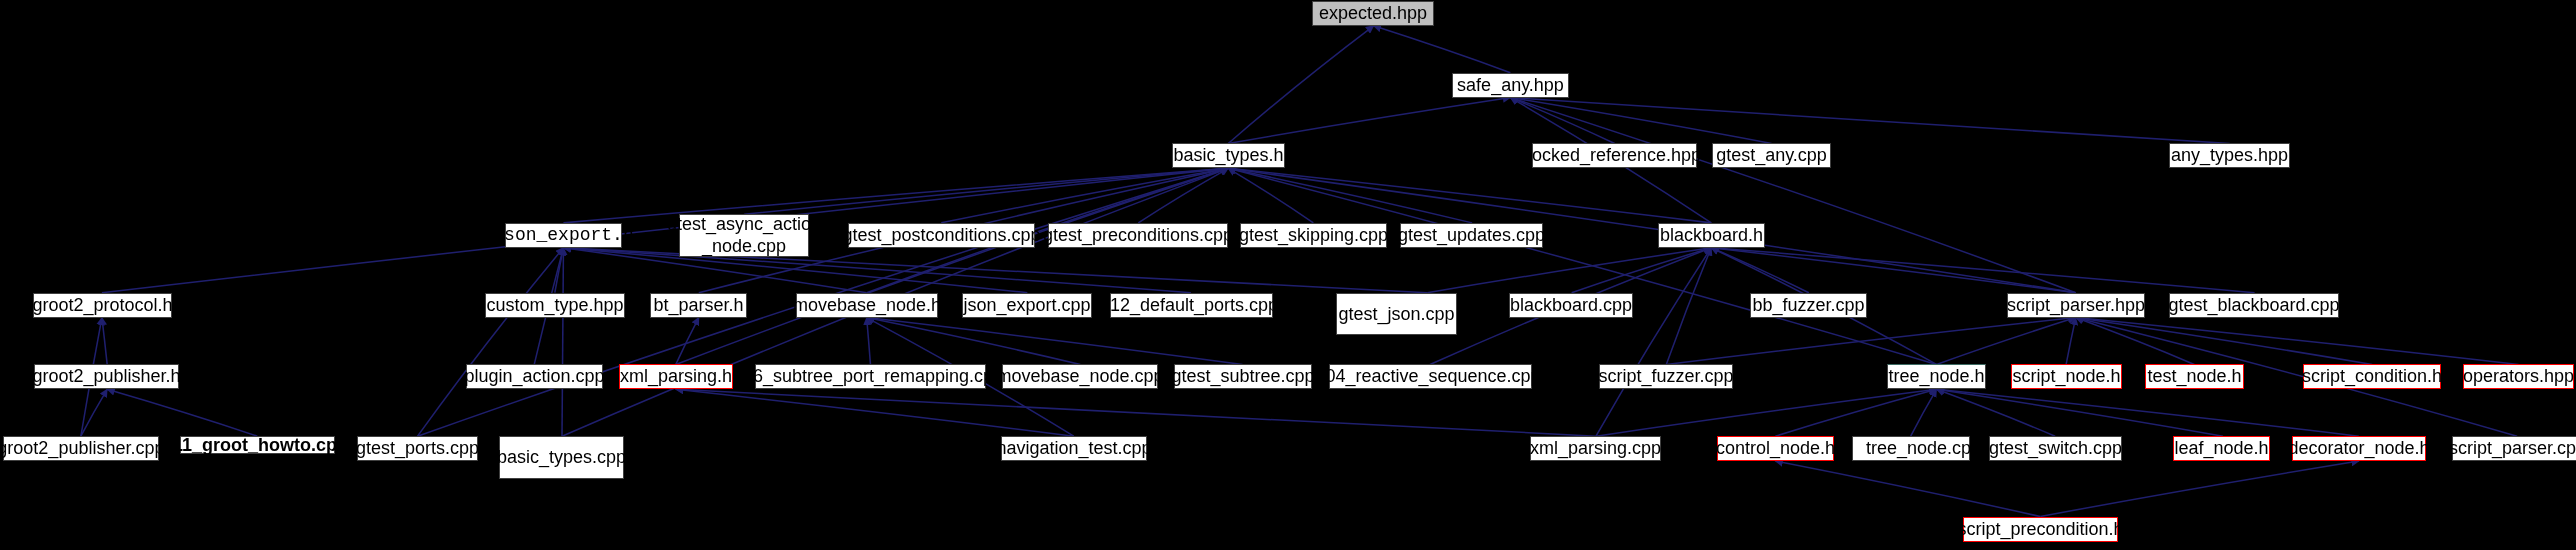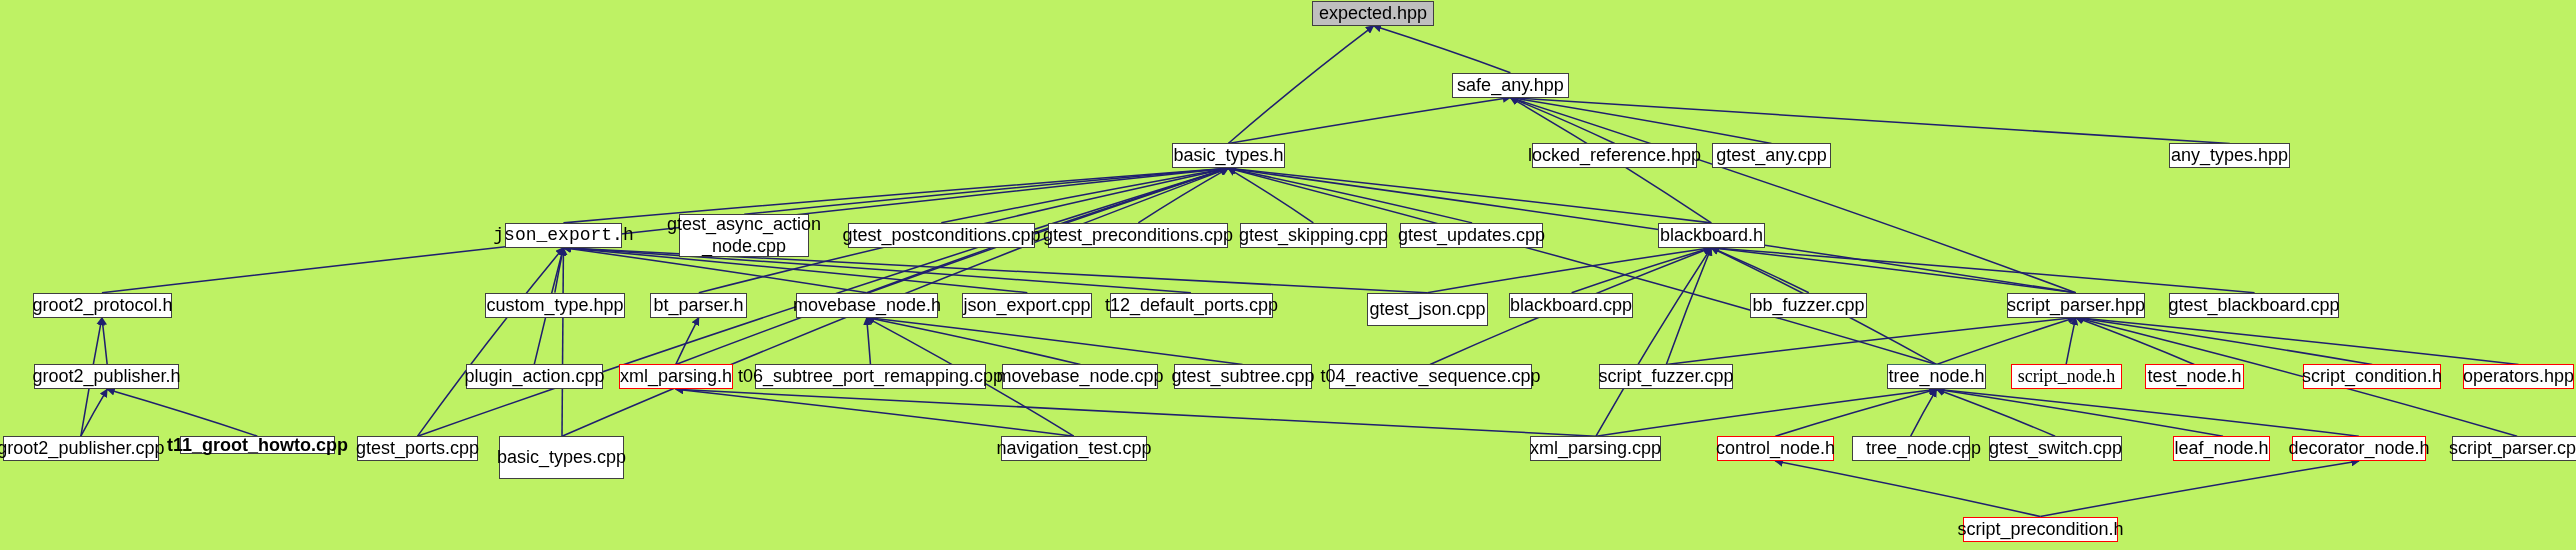--- a/index.html
+++ b/index.html
@@ -8,21 +8,21 @@
     padding: 0;
     background: #ffffff;
   }
   body {
     font-family: "Liberation Sans", sans-serif;
   }
   #graph-root {
     position: relative;
     width: 2576px;
     height: 550px;
-    background: #bef264;
+    background: #000000;
     overflow: hidden;
   }
   #edge-layer {
     position: absolute;
     left: 0;
     top: 0;
     width: 2576px;
     height: 550px;
     pointer-events: none;
   }
@@ -159,34 +159,34 @@
       <div class="node" style="left: 1048px; top: 223px; width: 180px; height: 25px;">gtest_preconditions.cpp</div>
       <div class="node" style="left: 1240px; top: 223px; width: 147px; height: 25px;">gtest_skipping.cpp</div>
       <div class="node" style="left: 1400px; top: 223px; width: 143px; height: 25px;">gtest_updates.cpp</div>
       <div class="node" style="left: 1658px; top: 223px; width: 107px; height: 25px;">blackboard.h</div>
       <div class="node" style="left: 33px; top: 293px; width: 139px; height: 25px;">groot2_protocol.h</div>
       <div class="node" style="left: 485px; top: 293px; width: 140px; height: 25px;">custom_type.hpp</div>
       <div class="node" style="left: 650px; top: 293px; width: 97px; height: 25px;">bt_parser.h</div>
       <div class="node" style="left: 796px; top: 293px; width: 142px; height: 25px;">movebase_node.h</div>
       <div class="node" style="left: 962px; top: 293px; width: 130px; height: 25px;">json_export.cpp</div>
       <div class="node" style="left: 1110px; top: 293px; width: 163px; height: 25px;">t12_default_ports.cpp</div>
-      <div class="node" style="left: 1367px; top: 293px; width: 121px; height: 33px;">gtest_json.cpp</div>
+      <div class="node" style="left: 1336px; top: 293px; width: 121px; height: 42px;">gtest_json.cpp</div>
       <div class="node" style="left: 1509px; top: 293px; width: 124px; height: 25px;">blackboard.cpp</div>
       <div class="node" style="left: 1750px; top: 293px; width: 117px; height: 25px;">bb_fuzzer.cpp</div>
       <div class="node" style="left: 2007px; top: 293px; width: 138px; height: 25px;">script_parser.hpp</div>
       <div class="node" style="left: 2169px; top: 293px; width: 170px; height: 25px;">gtest_blackboard.cpp</div>
       <div class="node" style="left: 466px; top: 364px; width: 137px; height: 25px;">plugin_action.cpp</div>
       <div class="node red" style="left: 619px; top: 364px; width: 114px; height: 25px;">xml_parsing.h</div>
       <div class="node" style="left: 755px; top: 364px; width: 231px; height: 25px;">t06_subtree_port_remapping.cpp</div>
       <div class="node" style="left: 1002px; top: 364px; width: 156px; height: 25px;">movebase_node.cpp</div>
       <div class="node" style="left: 1174px; top: 364px; width: 138px; height: 25px;">gtest_subtree.cpp</div>
       <div class="node" style="left: 1329px; top: 364px; width: 203px; height: 25px;">t04_reactive_sequence.cpp</div>
       <div class="node" style="left: 1599px; top: 364px; width: 134px; height: 25px;">script_fuzzer.cpp</div>
       <div class="node teal-top" style="left: 1887px; top: 364px; width: 99px; height: 25px;">tree_node.h</div>
-      <div class="node red" style="left: 2011px; top: 364px; width: 111px; height: 25px; font-family: Liberation Serif, serif;">script_node.h</div>
+      <div class="node red" style="left: 2011px; top: 364px; width: 111px; height: 25px;">script_node.h</div>
       <div class="node red" style="left: 2145px; top: 364px; width: 99px; height: 25px;">test_node.h</div>
       <div class="node red" style="left: 2303px; top: 364px; width: 138px; height: 25px;">script_condition.h</div>
       <div class="node red" style="left: 2463px; top: 364px; width: 111px; height: 25px;">operators.hpp</div>
       <div class="node" style="left: 34px; top: 364px; width: 145px; height: 25px;">groot2_publisher.h</div>
       <div class="node" style="left: 2.9px; top: 436px; width: 156px; height: 25px;">groot2_publisher.cpp</div>
       <div class="node" style="left: 180px; top: 436px; width: 155px; height: 18px; font-weight: bold;">t11_groot_howto.cpp</div>
       <div class="node" style="left: 357px; top: 436px; width: 121px; height: 25px;">gtest_ports.cpp</div>
       <div class="node" style="left: 499px; top: 436px; width: 125px; height: 43px;">basic_types.cpp</div>
       <div class="node" style="left: 1001px; top: 436px; width: 146px; height: 25px;">navigation_test.cpp</div>
       <div class="node" style="left: 1530px; top: 436px; width: 131px; height: 25px;">xml_parsing.cpp</div>

